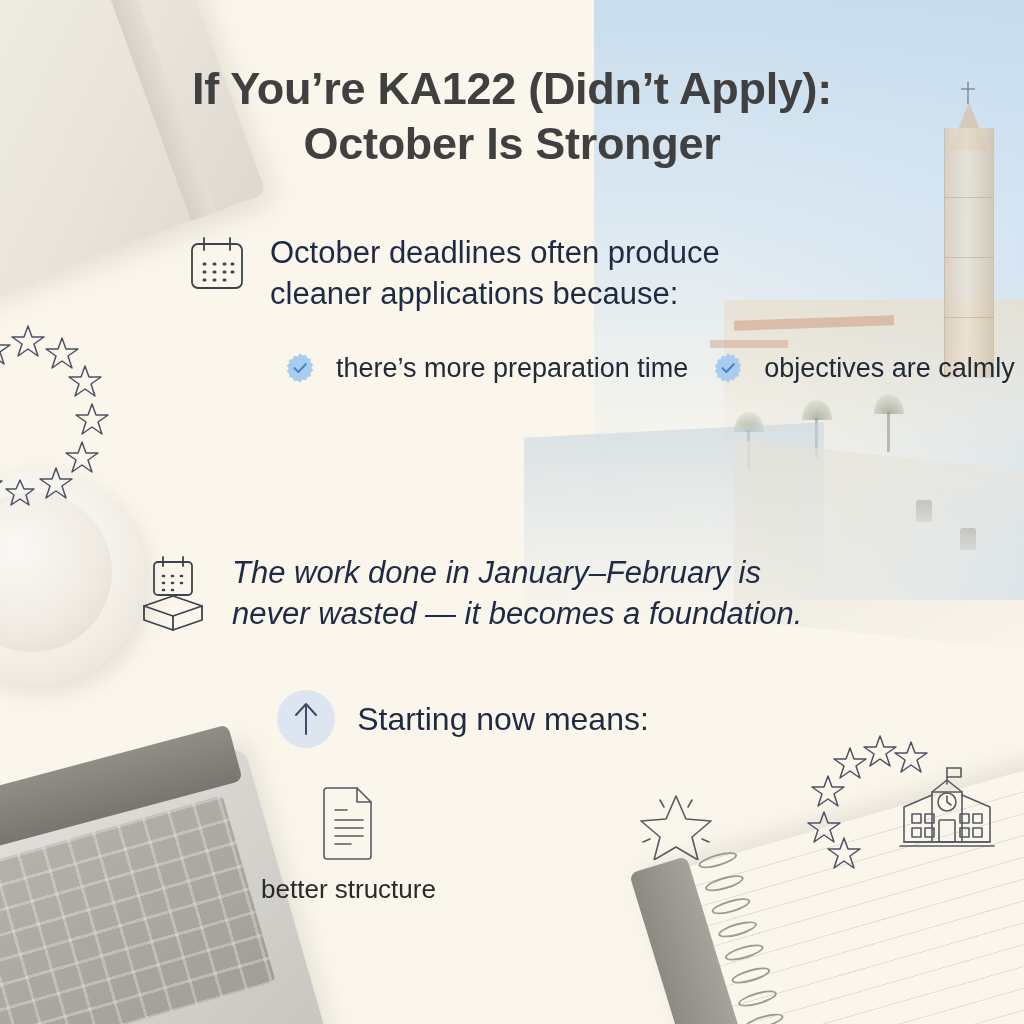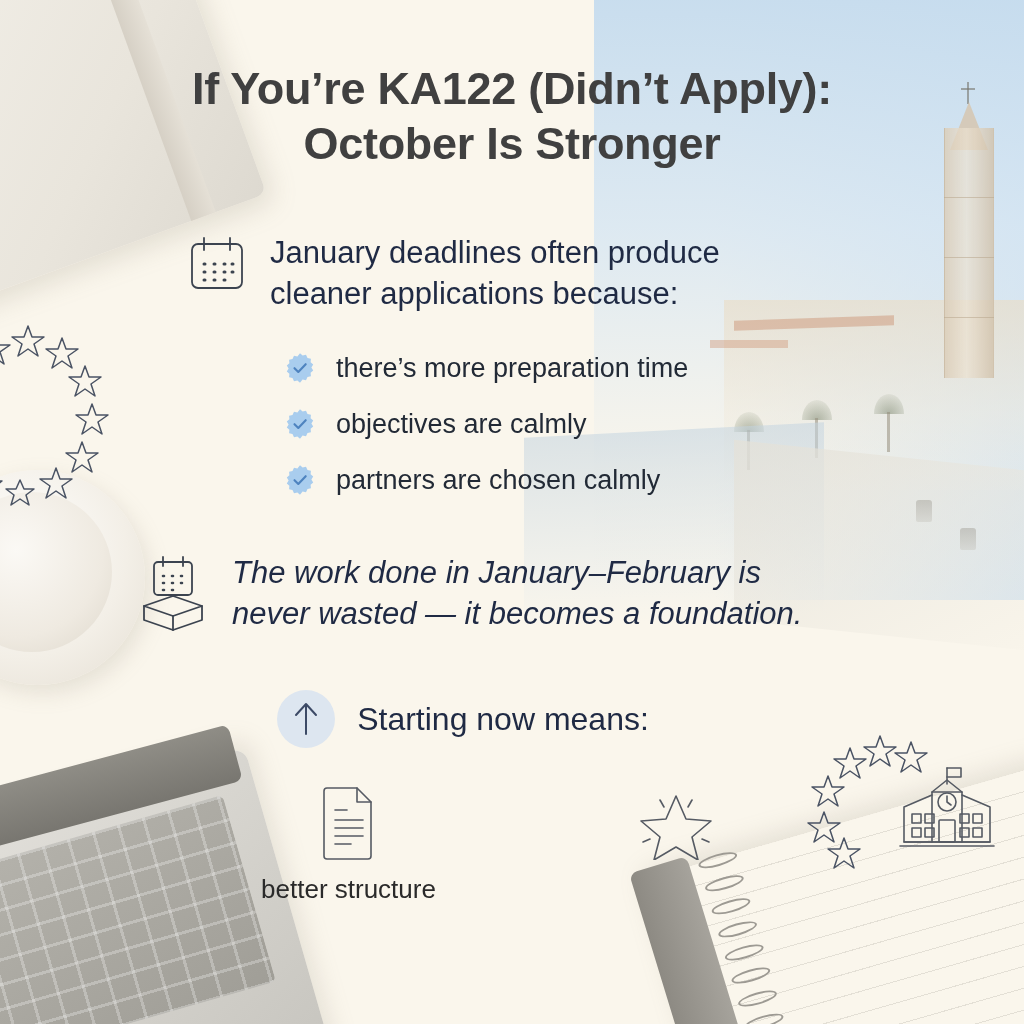--- a/index.html
+++ b/index.html
@@ -203,21 +203,21 @@
     position:absolute; top:232px; left:186px;
     display:flex; align-items:flex-start; gap:22px;
   }
   .block-deadlines .txt {
     color:#1f2a44; font-size:31px; line-height:1.33; font-weight:500;
     max-width:560px;
   }
 
   .checklist {
     position:absolute; top:352px; left:284px;
-    display:flex; flex-direction:column; gap:24px;
+    display:flex; gap:24px;
   }
   .check-row { display:flex; align-items:center; gap:20px; }
   .check-row .lbl { color:#222a36; font-size:27px; font-weight:400; }
 
   .badge { width:32px; height:32px; position:relative; flex:0 0 32px; }
   .badge svg { display:block; }
 
   .block-foundation {
     position:absolute; top:552px; left:136px;
     display:flex; align-items:flex-start; gap:22px;font-style:italic;
@@ -392,21 +392,21 @@
             <path d="M18 6 v12 M44 6 v12"></path>
             <g stroke-width="3" stroke-linecap="round">
               <path d="M18 32 h1 M28 32 h1 M38 32 h1 M46 32 h1"></path>
               <path d="M18 40 h1 M28 40 h1 M38 40 h1 M46 40 h1"></path>
               <path d="M18 48 h1 M28 48 h1 M38 48 h1"></path>
             </g>
           </g>
         </svg>
       </span>
       <div class="txt">
-        <div>January deadlines often produce</div>
+        <div>October deadlines often produce</div>
         <div>cleaner applications because:</div>
       </div>
     </div>
 
     <div class="checklist">
       <div class="check-row">
         <span class="badge">
           <svg width="32" height="32" viewBox="0 0 32 32">
             <path fill="#a9cdee" d="M16 1.2l2.6 2.3 3.4-.8 1.5 3.2 3.4.8-.3 3.5 2.6 2.3-1.8 3 1.8 3-2.6 2.3.3 3.5-3.4.8-1.5 3.2-3.4-.8L16 30.8l-2.6-2.3-3.4.8-1.5-3.2-3.4-.8.3-3.5L2.8 19.5l1.8-3-1.8-3 2.6-2.3-.3-3.5 3.4-.8L10 3.7l3.4.8z"></path>
             <path fill="none" stroke="#4e83bf" stroke-width="2.1" stroke-linecap="round" stroke-linejoin="round" d="M10.5 16.2l3.8 3.8 7.4-7.8"></path>
@@ -415,29 +415,20 @@
         <span class="lbl">there’s more preparation time</span>
       </div>
       <div class="check-row">
         <span class="badge">
           <svg width="32" height="32" viewBox="0 0 32 32">
             <path fill="#a9cdee" d="M16 1.2l2.6 2.3 3.4-.8 1.5 3.2 3.4.8-.3 3.5 2.6 2.3-1.8 3 1.8 3-2.6 2.3.3 3.5-3.4.8-1.5 3.2-3.4-.8L16 30.8l-2.6-2.3-3.4.8-1.5-3.2-3.4-.8.3-3.5L2.8 19.5l1.8-3-1.8-3 2.6-2.3-.3-3.5 3.4-.8L10 3.7l3.4.8z"></path>
             <path fill="none" stroke="#4e83bf" stroke-width="2.1" stroke-linecap="round" stroke-linejoin="round" d="M10.5 16.2l3.8 3.8 7.4-7.8"></path>
           </svg>
         </span>
         <span class="lbl">objectives are calmly</span>
-      </div>
-      <div class="check-row">
-        <span class="badge">
-          <svg width="32" height="32" viewBox="0 0 32 32">
-            <path fill="#a9cdee" d="M16 1.2l2.6 2.3 3.4-.8 1.5 3.2 3.4.8-.3 3.5 2.6 2.3-1.8 3 1.8 3-2.6 2.3.3 3.5-3.4.8-1.5 3.2-3.4-.8L16 30.8l-2.6-2.3-3.4.8-1.5-3.2-3.4-.8.3-3.5L2.8 19.5l1.8-3-1.8-3 2.6-2.3-.3-3.5 3.4-.8L10 3.7l3.4.8z"></path>
-            <path fill="none" stroke="#4e83bf" stroke-width="2.1" stroke-linecap="round" stroke-linejoin="round" d="M10.5 16.2l3.8 3.8 7.4-7.8"></path>
-          </svg>
-        </span>
-        <span class="lbl">partners are chosen calmly</span>
       </div>
     </div>
 
     <div class="block-foundation">
       <span>
         <svg width="74" height="80" viewBox="0 0 74 80">
           <g class="la2">
             <rect x="18" y="10" width="38" height="33" rx="4"></rect>
             <path d="M27 5 v9 M47 5 v9"></path>
             <g stroke-width="2.6" stroke-linecap="round">

